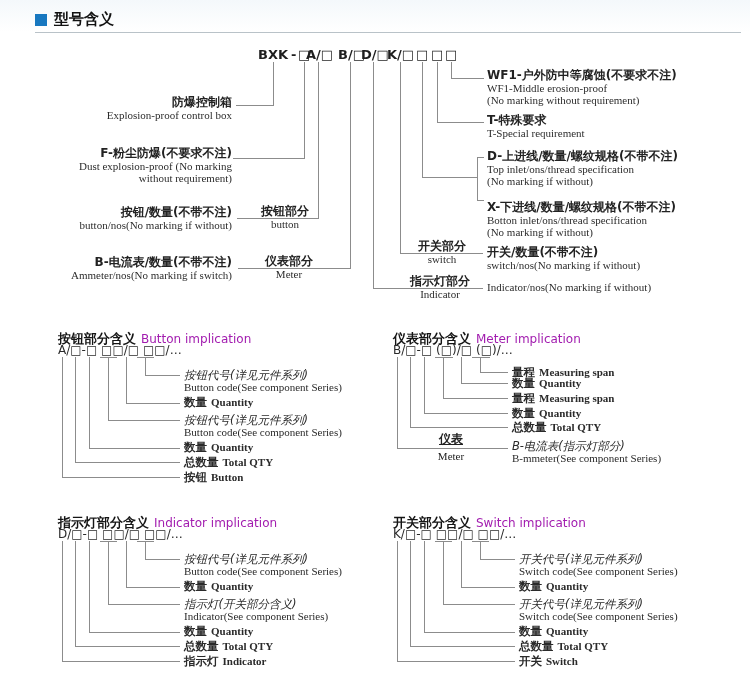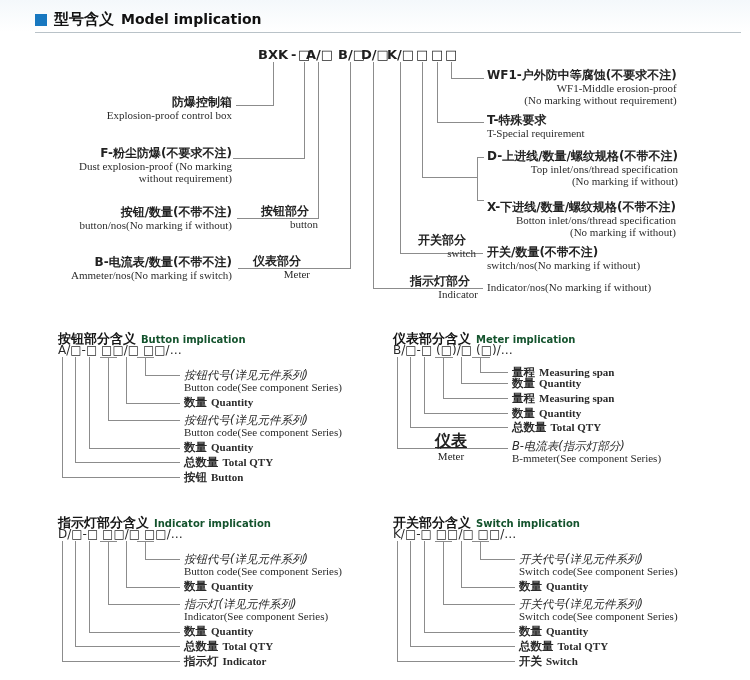--- a/index.html
+++ b/index.html
@@ -13,31 +13,31 @@
   .hen{position:absolute;left:121px;top:11px;font-size:14px;font-weight:bold;color:#111;}
   .rule{position:absolute;left:35px;top:32px;width:706px;height:1px;background:#b9c2c8;}
   
   .ln{position:absolute;background:#8c8c8c;}
   .v{width:1px;}
   .h{height:1px;}
   
   .mseg{position:absolute;top:47px;font-size:13px;font-weight:bold;color:#1e1e1e;white-space:nowrap;}
   
   .zhb{font-size:12px;font-weight:bold;color:#222;line-height:13px;}
-  .ens{font-size:11px;font-family:"Liberation Serif","DejaVu Serif",serif;color:#2c2c2c;line-height:12px;text-align:right;}
+  .ens{font-size:11px;font-family:"Liberation Serif","DejaVu Serif",serif;color:#2c2c2c;line-height:12px;}
   .lblk{position:absolute;right:518px;text-align:right;white-space:nowrap;}
   .rblk{position:absolute;left:487px;text-align:left;white-space:nowrap;}
   .plbl{position:absolute;text-align:center;white-space:nowrap;}
   .plbl .zhb{line-height:14px;}
   .plbl .ens{line-height:13px;}
   
   .sec{position:absolute;width:335px;height:180px;}
   .ttl{position:absolute;left:0;top:0;white-space:nowrap;}
   .tzh{font-size:13px;font-weight:bold;color:#151515;}
-  .ten{font-size:10px;font-weight:bold;color:#14532d;margin-left:5px;}
+  .ten{font-size:12px;font-weight:normal;color:#a21caf;margin-left:5px;}
   .code{position:absolute;left:0;top:15px;font-size:12px;color:#2a2a2a;white-space:nowrap;}
   .lab{position:absolute;white-space:nowrap;color:#2a2a2a;}
   .two .szh{display:block;font-size:11.5px;line-height:13px;font-style:italic;}
   .two .sen{display:block;font-size:11px;line-height:10px;
             font-family:"Liberation Serif","DejaVu Serif",serif;}
   .one{font-weight:bold;font-size:11.5px;line-height:13px;}
   .one .sen{font-family:"Liberation Serif","DejaVu Serif",serif;font-size:11px;margin-left:4px;}
   
   .sa .v1{left:87px;top:29px;height:18px}.sa .v2{left:68px;top:29px;height:46px}
   .sa .v3{left:50px;top:29px;height:63px}.sa .v4{left:31px;top:29px;height:91px}
@@ -54,33 +54,32 @@
   .sb .v3{left:50px;top:29px;height:41px}.sb .v4{left:31px;top:29px;height:56px}
   .sb .v5{left:17px;top:29px;height:70px}.sb .v6{left:4px;top:29px;height:91px}
   .sb .h1{left:87px;top:44px;width:28px}.sb .h2{left:68px;top:55px;width:47px}
   .sb .h3{left:50px;top:70px;width:65px}.sb .h4{left:31px;top:85px;width:84px}
   .sb .h5{left:17px;top:99px;width:98px}.sb .h6{left:4px;top:120px;width:111px}
   .sb .pb1{left:42px;top:29px;width:18px}.sb .pb2{left:79px;top:29px;width:18px}
   .sb .lab{left:119px}
   .sb .lab1{top:38px}.sb .lab2{top:49px}.sb .lab3{top:64px}
   .sb .lab4{top:79px}.sb .lab5{top:93px}.sb .lab6{top:112px}
   .sb .side1{position:absolute;left:28px;top:103px;width:60px;text-align:center;
-             font-size:16px;font-weight:bold;white-space:nowrap;text-decoration:underline;}
+             font-size:12px;font-weight:bold;white-space:nowrap;text-decoration:underline;}
   .sb .side2{position:absolute;left:28px;top:122px;width:60px;text-align:center;font-size:11px;
              font-family:"Liberation Serif","DejaVu Serif",serif;white-space:nowrap;}
 </style>
 </head>
 <body>
 
 <div class="page">
 
   <div class="hdr">
     <span class="sq"></span>
     <span class="hzh">型号含义</span>
-    <span class="hen">Model implication</span>
   </div>
   <div class="rule"></div>
 
   <span class="mseg" style="left:258px">BXK</span>
   <span class="mseg" style="left:291px">-</span>
   <span class="mseg" style="left:298px">□</span>
   <span class="mseg" style="left:306px">A/□</span>
   <span class="mseg" style="left:338px">B/□</span>
   <span class="mseg" style="left:361px">D/□</span>
   <span class="mseg" style="left:387px">K/□</span>
@@ -125,25 +124,25 @@
   </div>
   <div class="lblk" style="top:256px">
     <div class="zhb">B-电流表/数量(不带不注)</div>
     <div class="ens">Ammeter/nos(No marking if switch)</div>
   </div>
 
   <div class="plbl" style="left:252px;top:204px;width:66px">
     <div class="zhb">按钮部分</div>
     <div class="ens">button</div>
   </div>
-  <div class="plbl" style="left:244px;top:254px;width:66px">
+  <div class="plbl" style="left:256px;top:254px;width:66px">
     <div class="zhb">仪表部分</div>
     <div class="ens">Meter</div>
   </div>
-  <div class="plbl" style="left:408px;top:233px;width:68px">
+  <div class="plbl" style="left:408px;top:239px;width:68px">
     <div class="zhb">开关部分</div>
     <div class="ens">switch</div>
   </div>
   <div class="plbl" style="left:402px;top:274px;width:76px">
     <div class="zhb">指示灯部分</div>
     <div class="ens">Indicator</div>
   </div>
 
   <div class="rblk" style="top:69px">
     <div class="zhb">WF1-户外防中等腐蚀(不要求不注)</div>
@@ -275,21 +274,21 @@
     <div class="ln h h5"></div>
     <div class="ln h h6"></div>
     <div class="lab lab1 two">
       <span class="szh">按钮代号(详见元件系列)</span>
       <span class="sen">Button code(See component Series)</span>
     </div>
     <div class="lab lab2 one">
       <span class="szh">数量</span><span class="sen">Quantity</span>
     </div>
     <div class="lab lab3 two">
-      <span class="szh">指示灯(详见元件系列)</span>
+      <span class="szh">指示灯(开关部分含义)</span>
       <span class="sen">Indicator(See component Series)</span>
     </div>
     <div class="lab lab4 one">
       <span class="szh">数量</span><span class="sen">Quantity</span>
     </div>
     <div class="lab lab5 one">
       <span class="szh">总数量</span><span class="sen">Total QTY</span>
     </div>
     <div class="lab lab6 one">
       <span class="szh">指示灯</span><span class="sen">Indicator</span>

